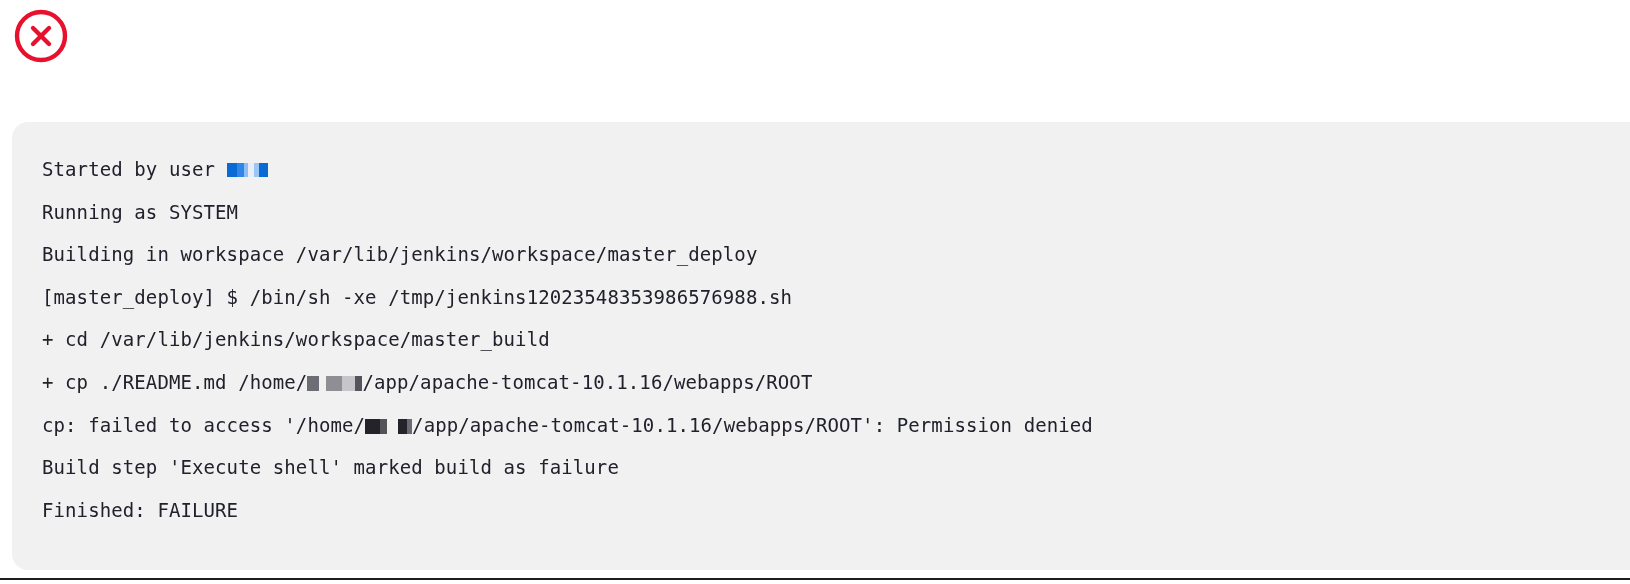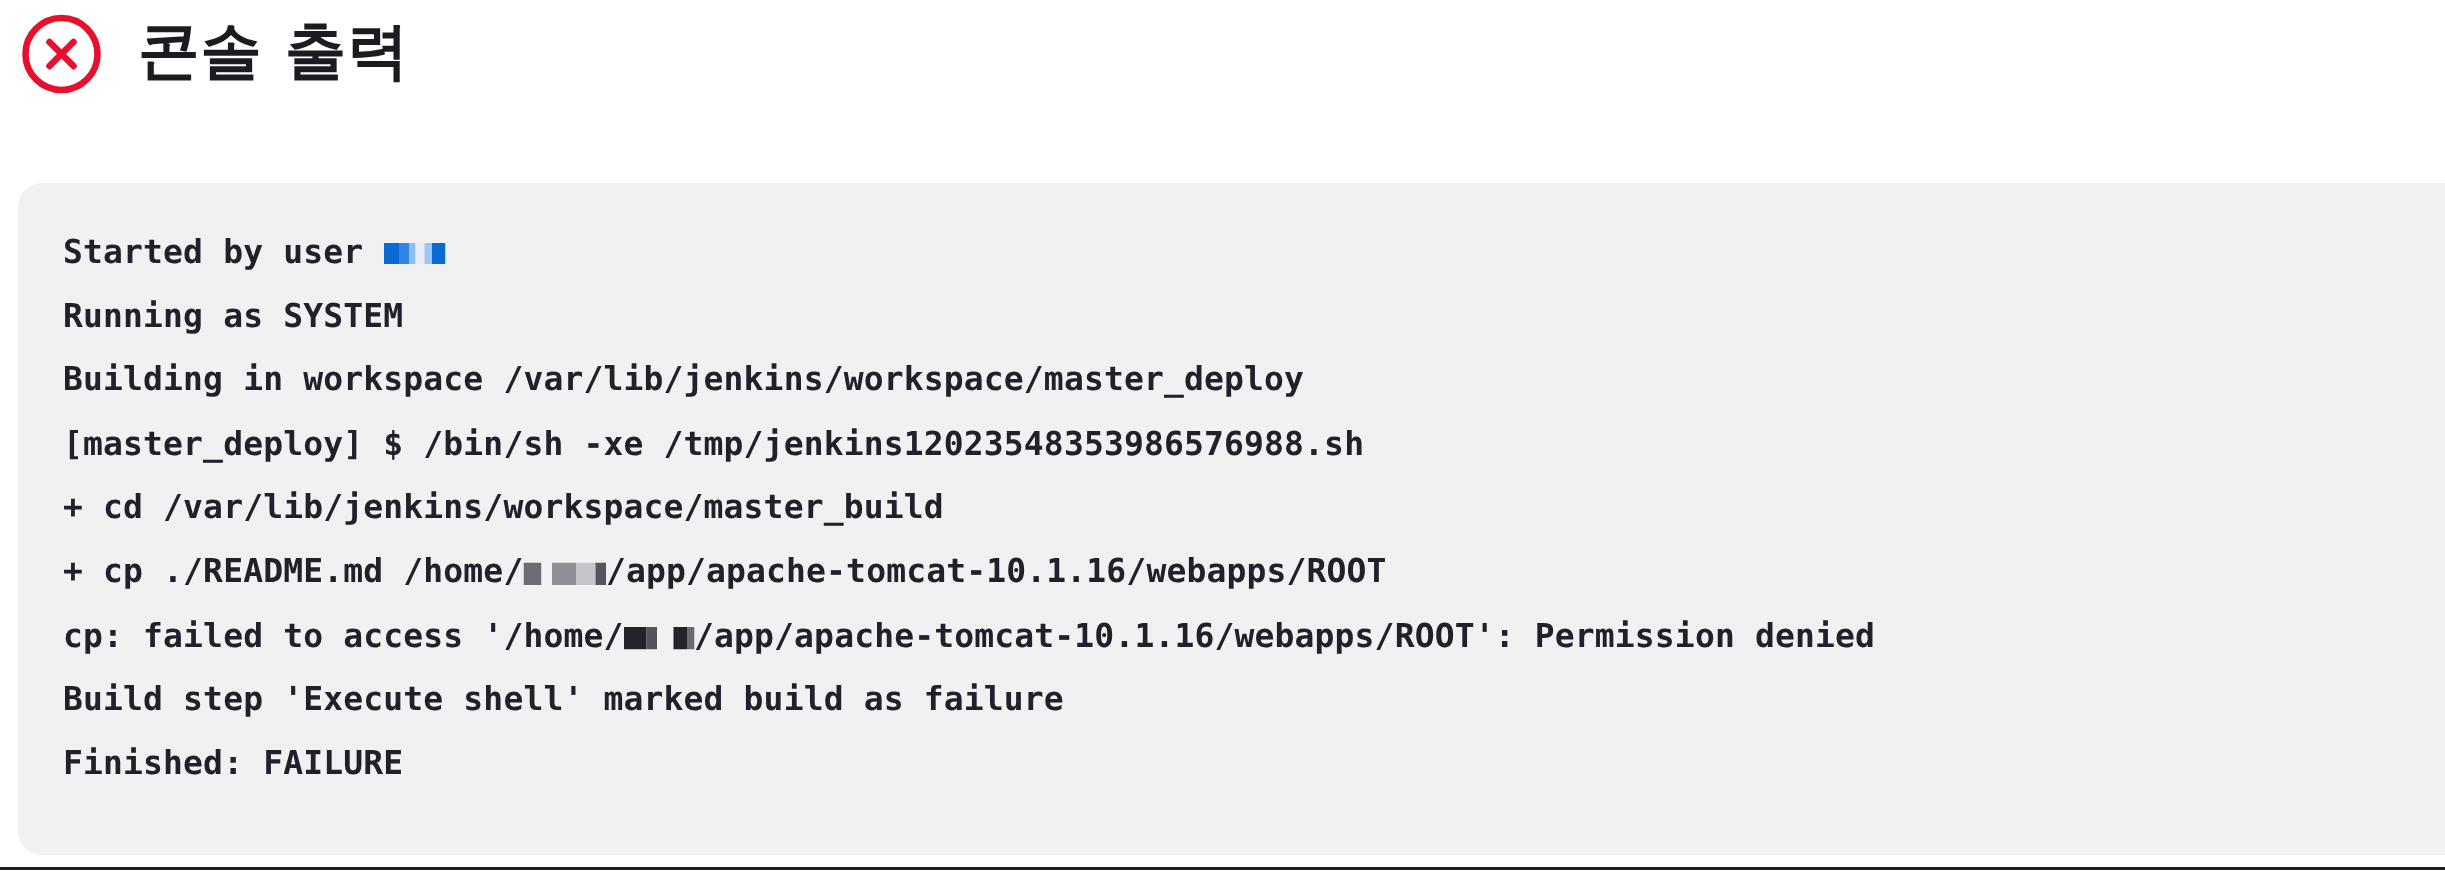--- a/index.html
+++ b/index.html
@@ -55,27 +55,26 @@
     background: #f1f1f1;
     border-radius: 16px;
     width: 100%;
     height: 100%;
     box-sizing: border-box;
     padding: 26px 28px 26px 30px;
     overflow: hidden;
   }
   .console-line {
     font-family: "DejaVu Sans Mono", "Liberation Mono", monospace;
-    font-size: 22px;
+    font-size: 19px;
     line-height: 42.6px;
     color: #20212b;
     white-space: pre;
     letter-spacing: 0.1px;
     display: block;
-    font-weight: bold;
   }
   .console-line .seg {
     white-space: pre;
   }
 
   
   .redact {
     display: inline-block;
     vertical-align: -2px;
     position: relative;
@@ -119,21 +118,20 @@
 </style>
 </head>
 <body>
 
 <div class="page-header">
   <svg class="status-icon" viewBox="0 0 58 58" aria-hidden="true">
     <circle cx="29" cy="29" r="24" fill="none" stroke="#e8112d" stroke-width="4.4"></circle>
     <line x1="21" y1="21" x2="37" y2="37" stroke="#e8112d" stroke-width="4.4" stroke-linecap="round"></line>
     <line x1="37" y1="21" x2="21" y2="37" stroke="#e8112d" stroke-width="4.4" stroke-linecap="round"></line>
   </svg>
-  <h1 class="page-title">콘솔 출력</h1>
 </div>
 
 <div class="console-wrap">
   <div class="console-panel">
     <pre id="console-lines" style="margin:0"><span class="console-line"><span class="seg">Started by user </span><span class="redact blue"><i class="a"></i><i class="b"></i><i class="c"></i><i class="d"></i><i class="e"></i><i class="f"></i></span></span><span class="console-line"><span class="seg">Running as SYSTEM</span></span><span class="console-line"><span class="seg">Building in workspace /var/lib/jenkins/workspace/master_deploy</span></span><span class="console-line"><span class="seg">[master_deploy] $ /bin/sh -xe /tmp/jenkins12023548353986576988.sh</span></span><span class="console-line"><span class="seg">+ cd /var/lib/jenkins/workspace/master_build</span></span><span class="console-line"><span class="seg">+ cp ./README.md /home/</span><span class="redact gray"><i class="g1"></i><i class="g2"></i><i class="g3"></i><i class="g4"></i><i class="g5"></i></span><span class="seg">/app/apache-tomcat-10.1.16/webapps/ROOT</span></span><span class="console-line"><span class="seg">cp: failed to access '/home/</span><span class="redact dark"><i class="d1"></i><i class="d2"></i><i class="d3"></i><i class="d4"></i><i class="d5"></i></span><span class="seg">/app/apache-tomcat-10.1.16/webapps/ROOT': Permission denied</span></span><span class="console-line"><span class="seg">Build step 'Execute shell' marked build as failure</span></span><span class="console-line"><span class="seg">Finished: FAILURE</span></span></pre>
   </div>
 </div>
 
 <div class="bottom-divider"></div>
 

